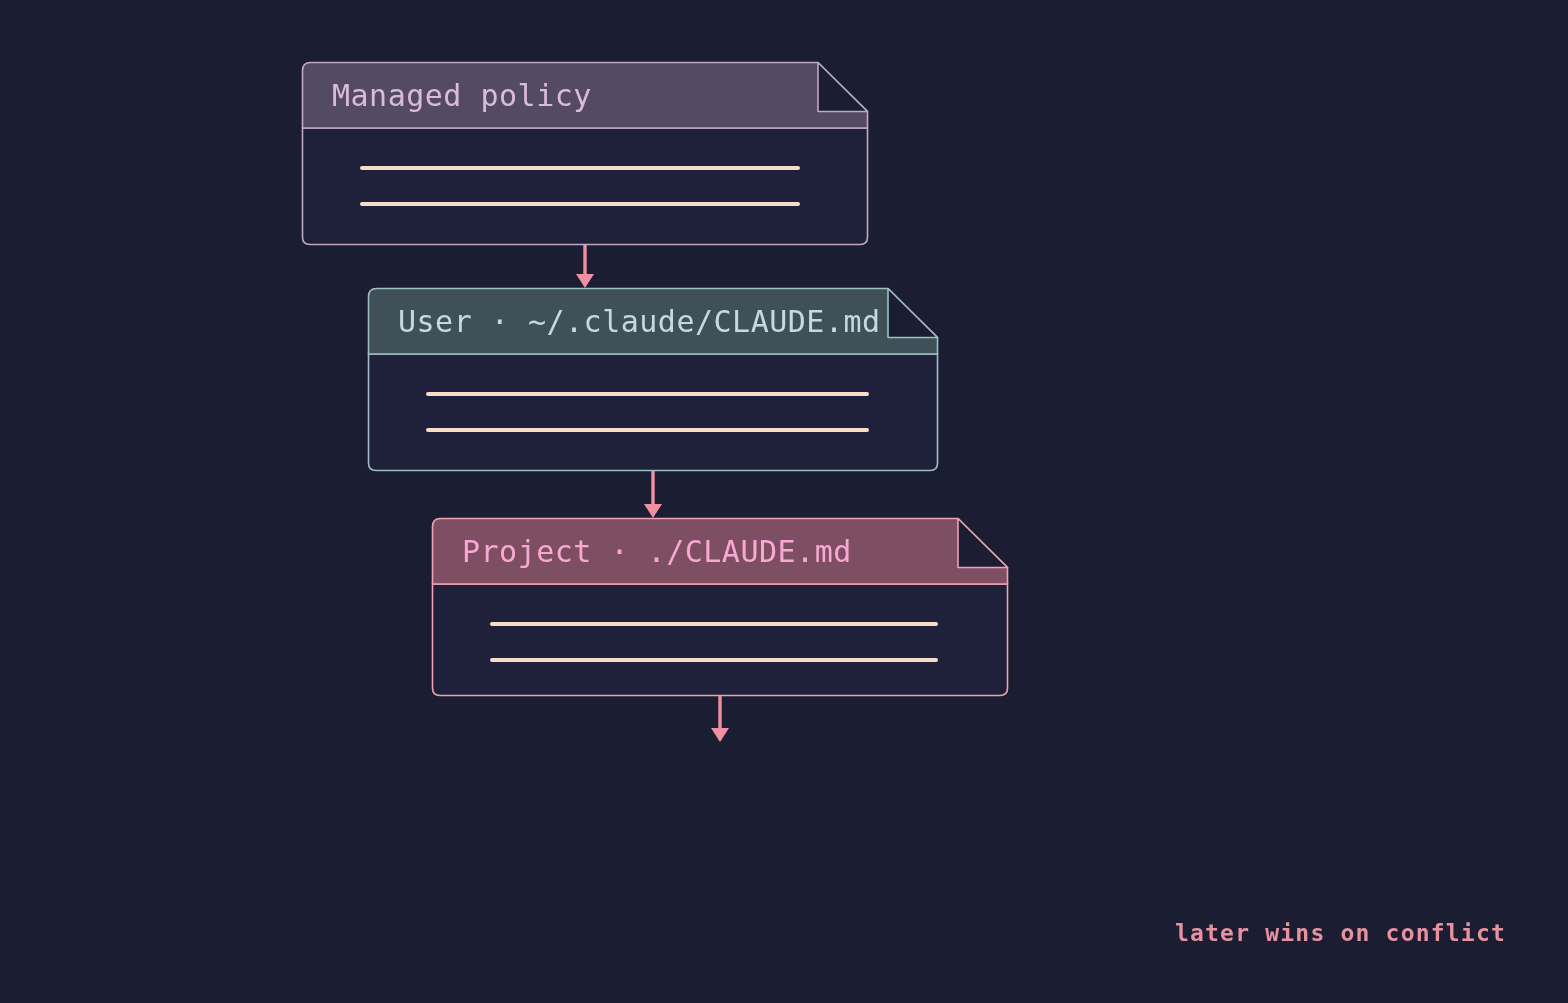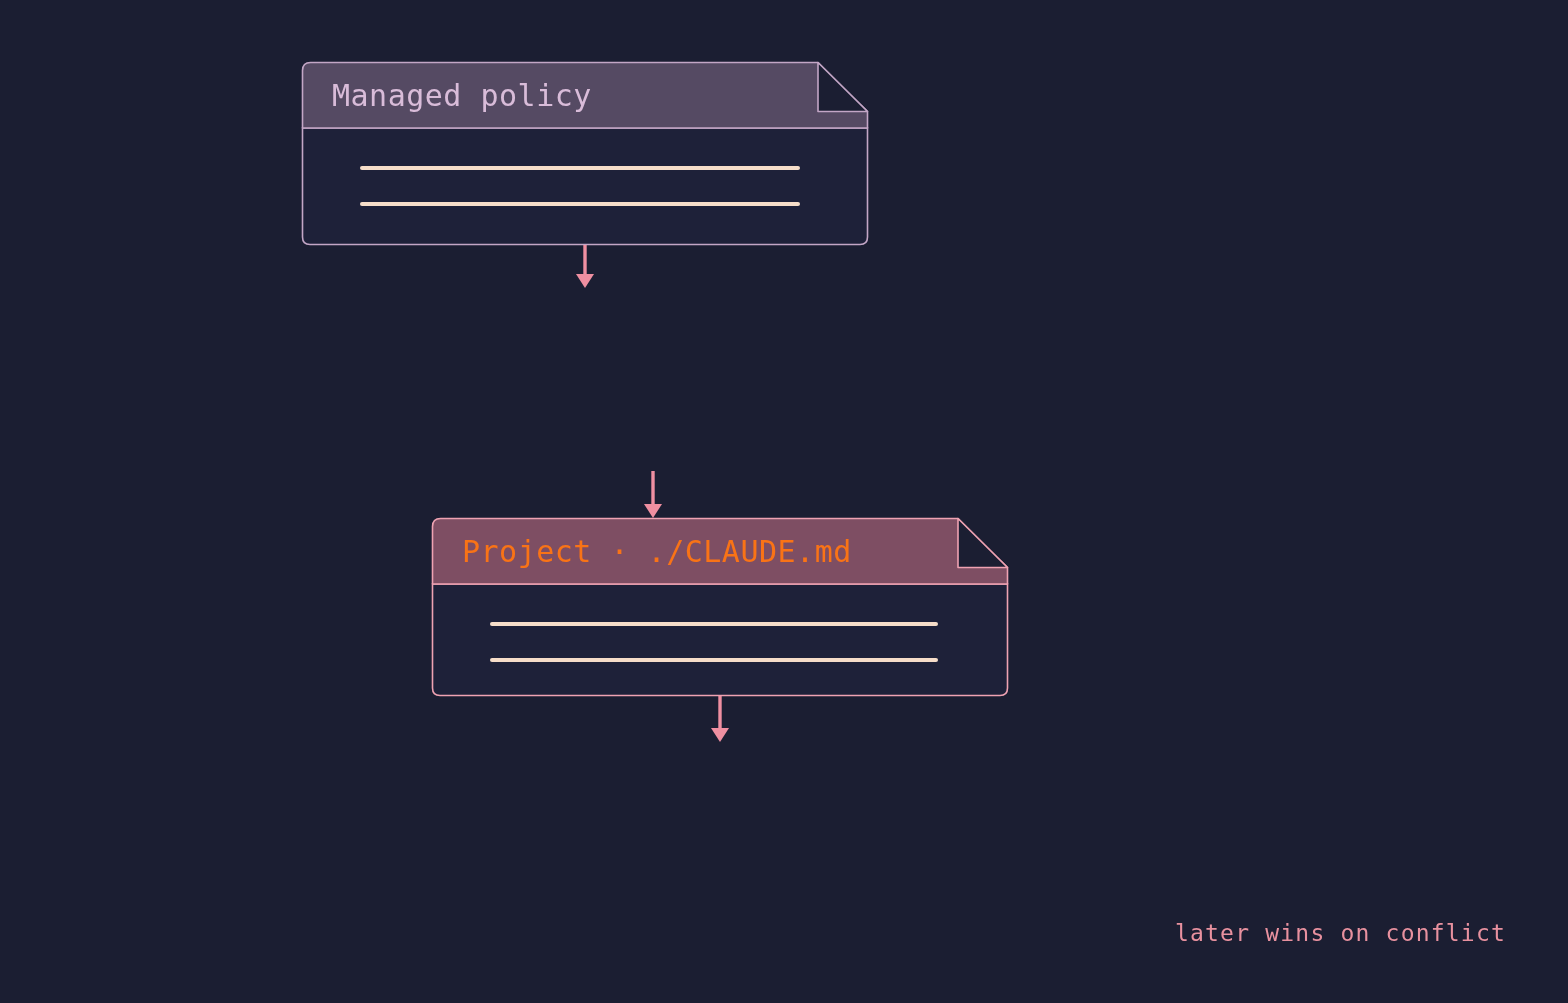--- a/index.html
+++ b/index.html
@@ -70,45 +70,58 @@
   
   #caption {
     position: absolute;
     right: 62px;
     bottom: 57px;
     font-size: 23px;
     letter-spacing: 1.2px;
     color: #e8919f;
     white-space: nowrap;
     user-select: none;
+    font-weight: bold;
   }
 </style>
 </head>
 <body style="background: rgb(27, 30, 50);">
 
 <div id="stage">
     <div class="card" style="left: 302px; top: 62px; width: 566px; height: 183px;">
       <svg class="card-svg" width="566" height="183" viewBox="0 0 566 183">
         <path d="M0.5,66 L565.5,66 L565.5,175 Q565.5,182.5 558,182.5 L8,182.5 Q0.5,182.5 0.5,175 Z" fill="#1e2139" stroke="#c3a6c6" stroke-width="1.6"></path>
         <path d="M0.5,8.5 Q0.5,0.5 8.5,0.5 L516,0.5 L565.5,49.5 L565.5,66 L0.5,66 Z" fill="#554a63" stroke="#c3a6c6" stroke-width="1.6" stroke-linejoin="round"></path>
         <path d="M516,0.5 L565.5,49.5 L516,49.5 Z" fill="#1b1e32" stroke="#c3a6c6" stroke-width="1.6" stroke-linejoin="round"></path>
       </svg>
       <div class="card-title" style="color: rgb(217, 188, 217);">Managed policy</div>
       <div class="card-lines">
         <div class="body-line l1" style="left: 28px; width: 440px; background: rgb(246, 221, 201);"></div>
         <div class="body-line l2" style="left: 28px; width: 440px; background: rgb(246, 221, 201);"></div>
       </div>
     </div>
+    <div class="card" style="left: 368px; top: 288px; width: 570px; height: 183px;">
+      <svg class="card-svg" width="570" height="183" viewBox="0 0 570 183">
+        <path d="M0.5,66 L569.5,66 L569.5,175 Q569.5,182.5 562,182.5 L8,182.5 Q0.5,182.5 0.5,175 Z" fill="#1e2139" stroke="#9dbec4" stroke-width="1.6"></path>
+        <path d="M0.5,8.5 Q0.5,0.5 8.5,0.5 L520,0.5 L569.5,49.5 L569.5,66 L0.5,66 Z" fill="#3f5059" stroke="#9dbec4" stroke-width="1.6" stroke-linejoin="round"></path>
+        <path d="M520,0.5 L569.5,49.5 L520,49.5 Z" fill="#1b1e32" stroke="#9dbec4" stroke-width="1.6" stroke-linejoin="round"></path>
+      </svg>
+      <div class="card-title" style="color: rgb(194, 219, 224);">User · ~/.claude/CLAUDE.md</div>
+      <div class="card-lines">
+        <div class="body-line l1" style="left: 28px; width: 443px; background: rgb(246, 221, 201);"></div>
+        <div class="body-line l2" style="left: 28px; width: 443px; background: rgb(246, 221, 201);"></div>
+      </div>
+    </div>
     <div class="card" style="left: 432px; top: 518px; width: 576px; height: 178px;">
       <svg class="card-svg" width="576" height="178" viewBox="0 0 576 178">
         <path d="M0.5,66 L575.5,66 L575.5,170 Q575.5,177.5 568,177.5 L8,177.5 Q0.5,177.5 0.5,170 Z" fill="#1e2139" stroke="#efa2b2" stroke-width="1.6"></path>
         <path d="M0.5,8.5 Q0.5,0.5 8.5,0.5 L526,0.5 L575.5,49.5 L575.5,66 L0.5,66 Z" fill="#7e4e63" stroke="#efa2b2" stroke-width="1.6" stroke-linejoin="round"></path>
         <path d="M526,0.5 L575.5,49.5 L526,49.5 Z" fill="#1b1e32" stroke="#efa2b2" stroke-width="1.6" stroke-linejoin="round"></path>
       </svg>
-      <div class="card-title" style="color: #f97316;">Project · ./CLAUDE.md</div>
+      <div class="card-title" style="color: #f9a8d4;">Project · ./CLAUDE.md</div>
       <div class="card-lines">
         <div class="body-line l1" style="left: 28px; width: 448px; background: rgb(246, 221, 201);"></div>
         <div class="body-line l2" style="left: 28px; width: 448px; background: rgb(246, 221, 201);"></div>
       </div>
     </div>
     <svg class="arrow" width="26" height="43" viewBox="0 0 26 43" style="left: 572px; top: 245px;">
       <line x1="13" y1="0" x2="13" y2="31" stroke="#ef8fa1" stroke-width="3.4"></line>
       <path d="M4,29 L13,43 L22,29 Z" fill="#ef8fa1"></path>
     </svg>
     <svg class="arrow" width="26" height="47" viewBox="0 0 26 47" style="left: 640px; top: 471px;">

